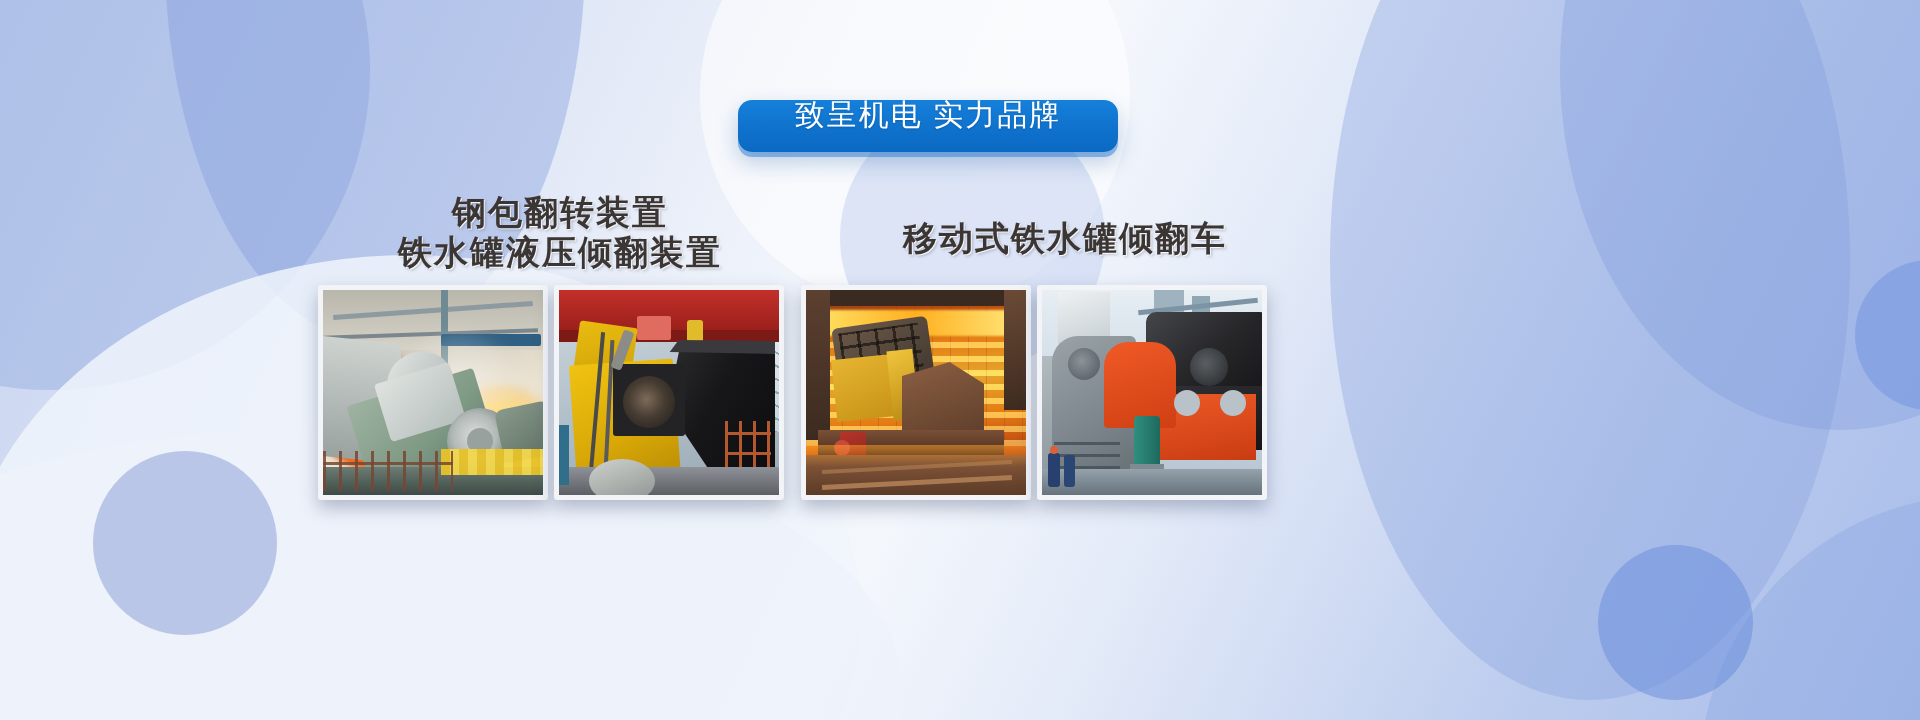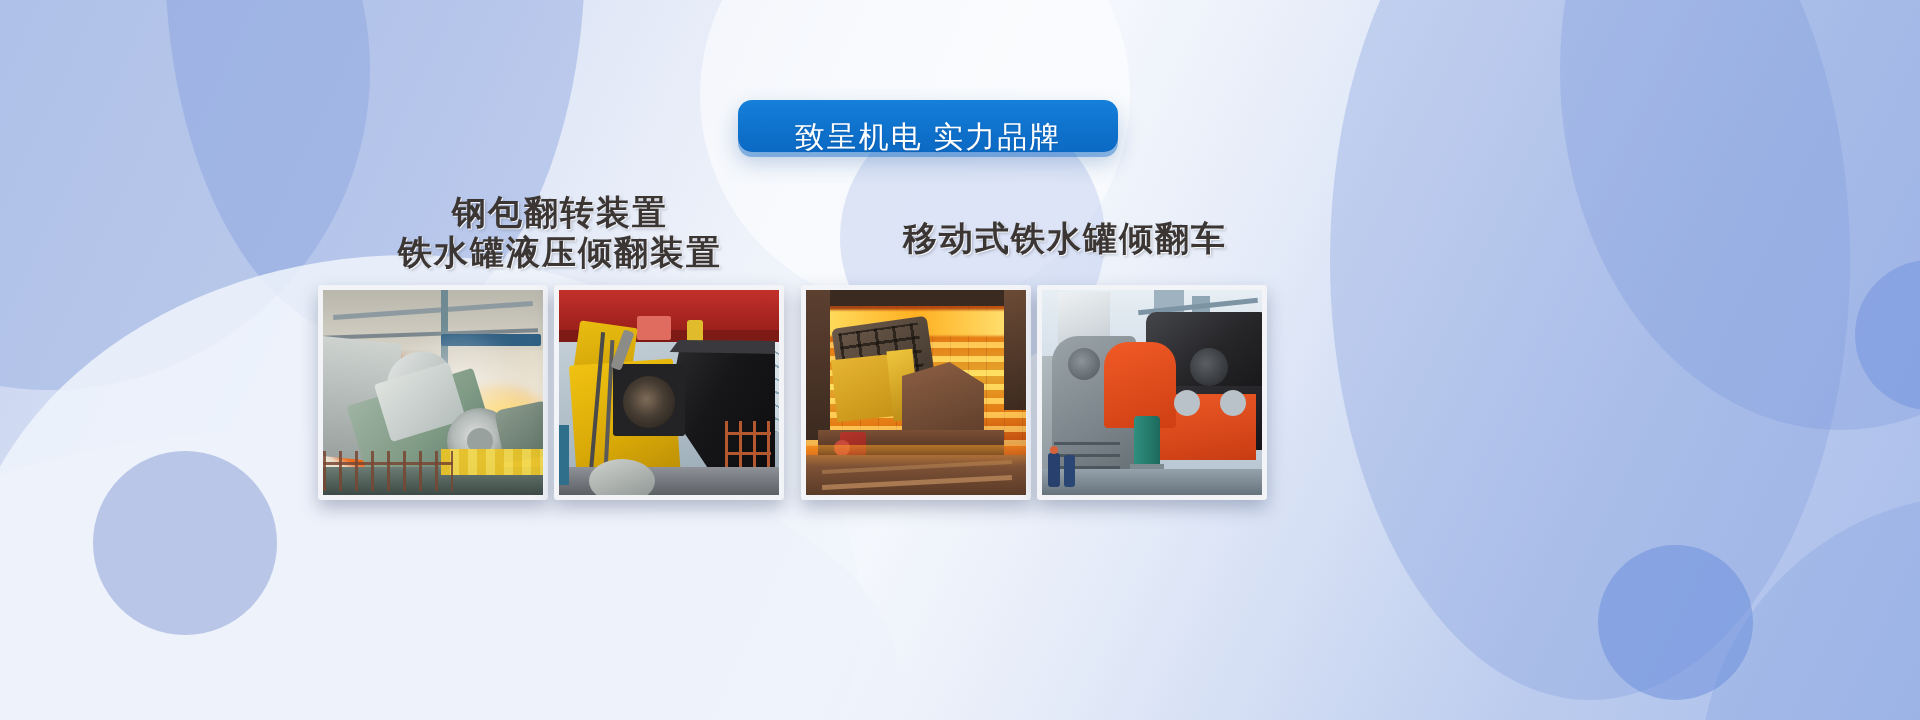--- a/index.html
+++ b/index.html
@@ -30,21 +30,21 @@
   .b-br-small{left:1598px;top:545px;width:155px;height:155px;background:rgba(110,143,220,.55);}
   .b-bl-wash{left:-200px;top:430px;width:1100px;height:520px;border-radius:48% 52% 40% 60%;background:rgba(238,242,251,.75);}
 
   
   #badge-wrap{position:absolute;left:738px;top:100px;width:380px;height:52px;}
   #badge{
     position:relative;width:100%;height:100%;
     background:linear-gradient(180deg,#1580da 0%,#0f72cd 55%,#0b69c3 100%);
     border-radius:14px;
     box-shadow:0 5px 0 0 rgba(31,118,209,.45), 0 10px 22px rgba(24,86,158,.28);
-    display:flex;align-items:flex-end;justify-content:center;
+    display:flex;align-items:flex-start;justify-content:center;
   }
   #badge-text{
     color:#ffffff;font-size:30px;letter-spacing:2px;font-weight:500;
     white-space:nowrap;line-height:1;
     text-shadow:0 1px 2px rgba(0,40,90,.25);
   }
 
   
   .heading{
     position:absolute;

